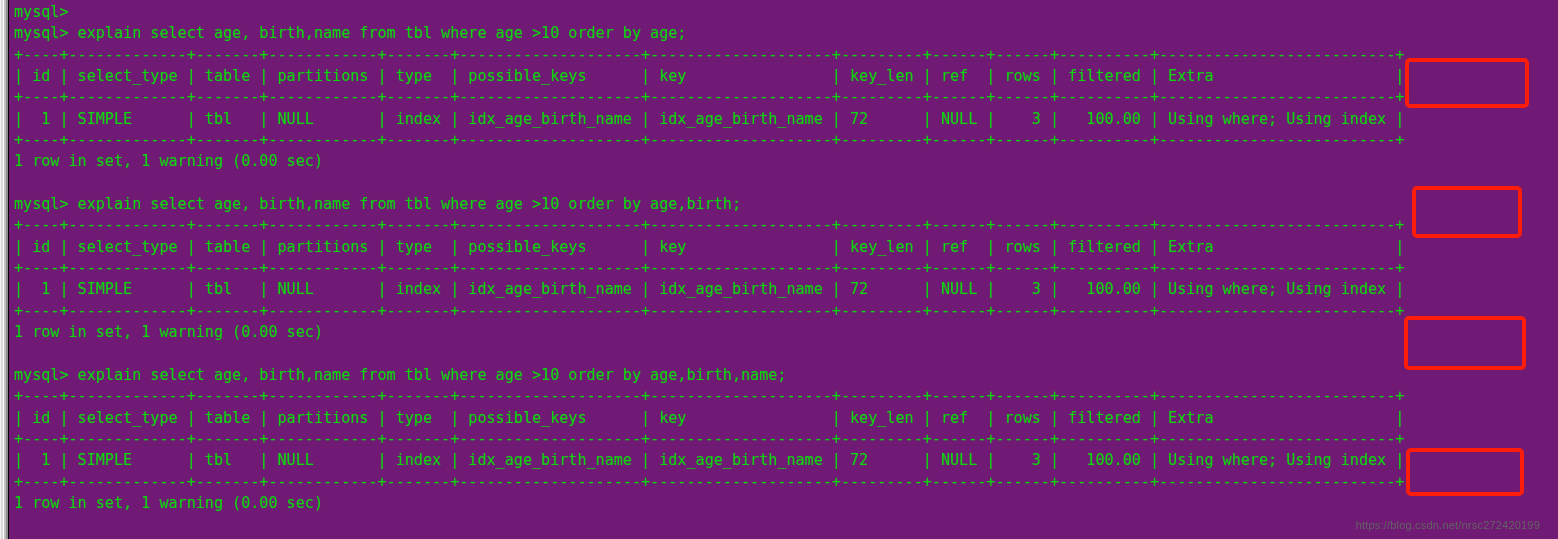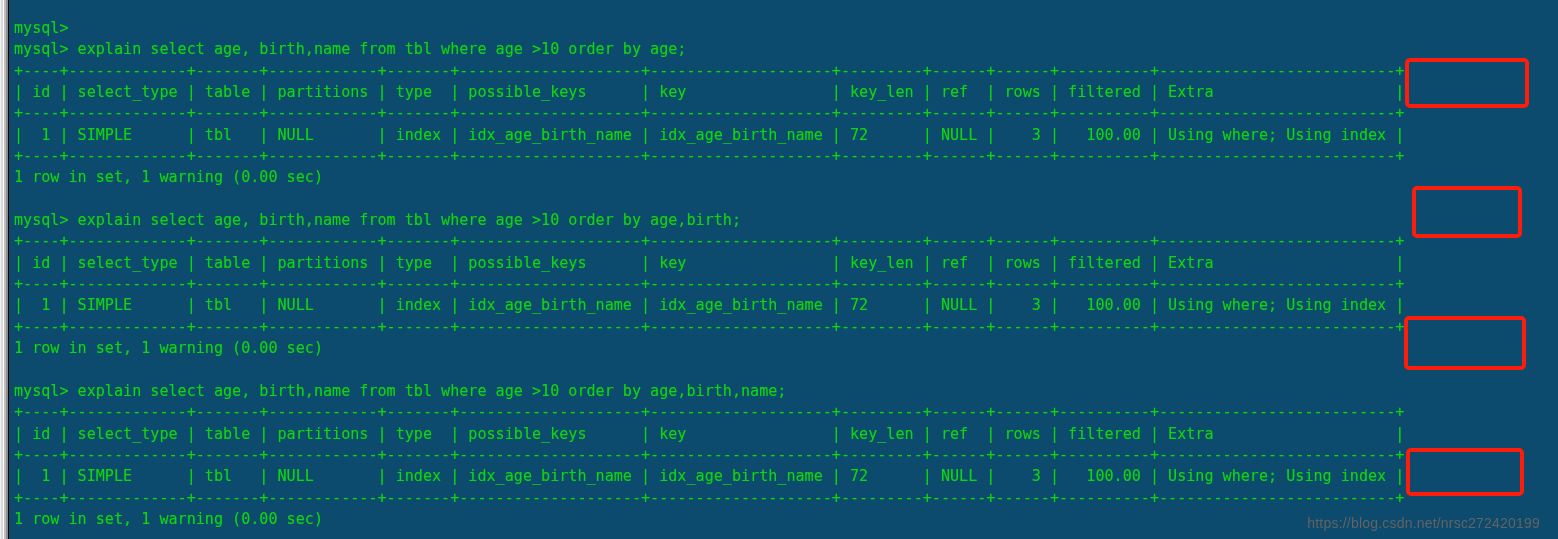--- a/index.html
+++ b/index.html
@@ -27,22 +27,22 @@
         #ffffff 3px, #ffffff 4px,
         #bfbfbf 4px, #bfbfbf 6px,
         #8f8f8f 6px, #8f8f8f 8px,
         #000000 8px);
   }
   .screen {
     position: absolute;
     left: 9px; top: 0;
     width: 1549px;
     height: 539px;
-    background: #0c4a6e;
-    padding-top: 18px;
+    background: #701a75;
+    padding-top: 2px;
     box-sizing: border-box;
   }
   pre.console {
     margin: 0;
     padding: 0 0 0 5px;
     color: #11d411;
     background: transparent;
     font-family: "DejaVu Sans Mono", "Liberation Mono", monospace;
     font-size: 15.1px;
     line-height: 21.35px;
@@ -59,21 +59,21 @@
     box-sizing: border-box;
     pointer-events: none;
     background: transparent;
   }
   .watermark {
     position: absolute;
     right: 18px;
     bottom: 8px;
     color: #636363;
     font-family: "Liberation Sans", sans-serif;
-    font-size: 14px;
+    font-size: 11px;
     letter-spacing: 0.2px;
     white-space: nowrap;
   }
 </style>
 </head>
 <body>
 
 <div id="terminal-root">
 
   <div class="left-gutter"></div>

